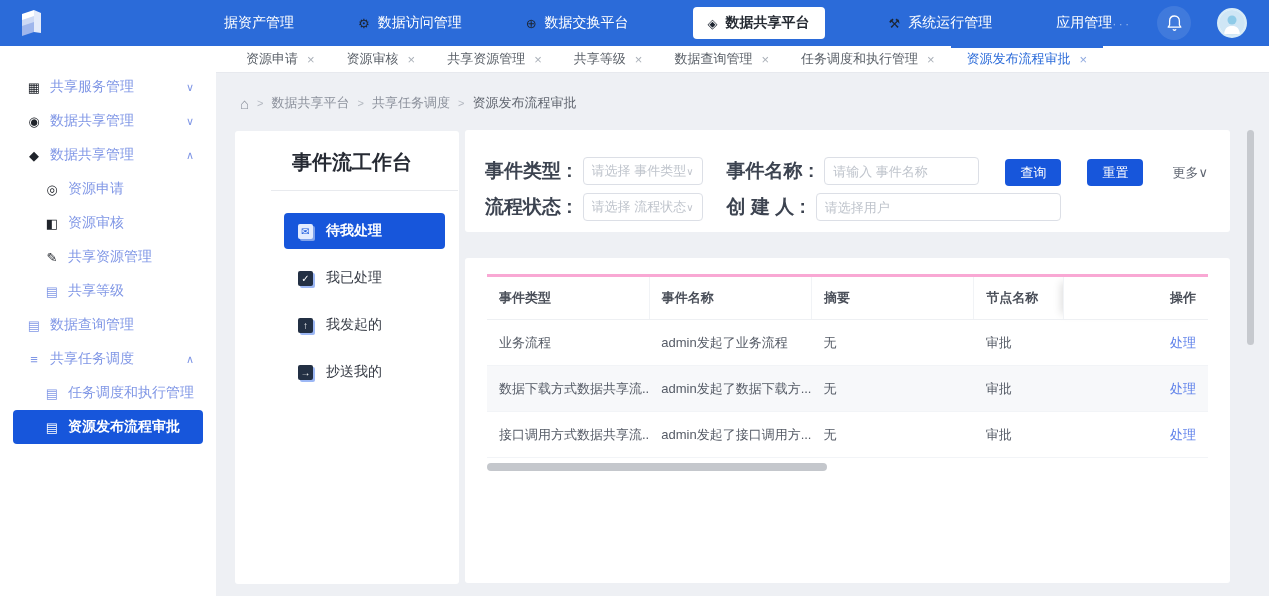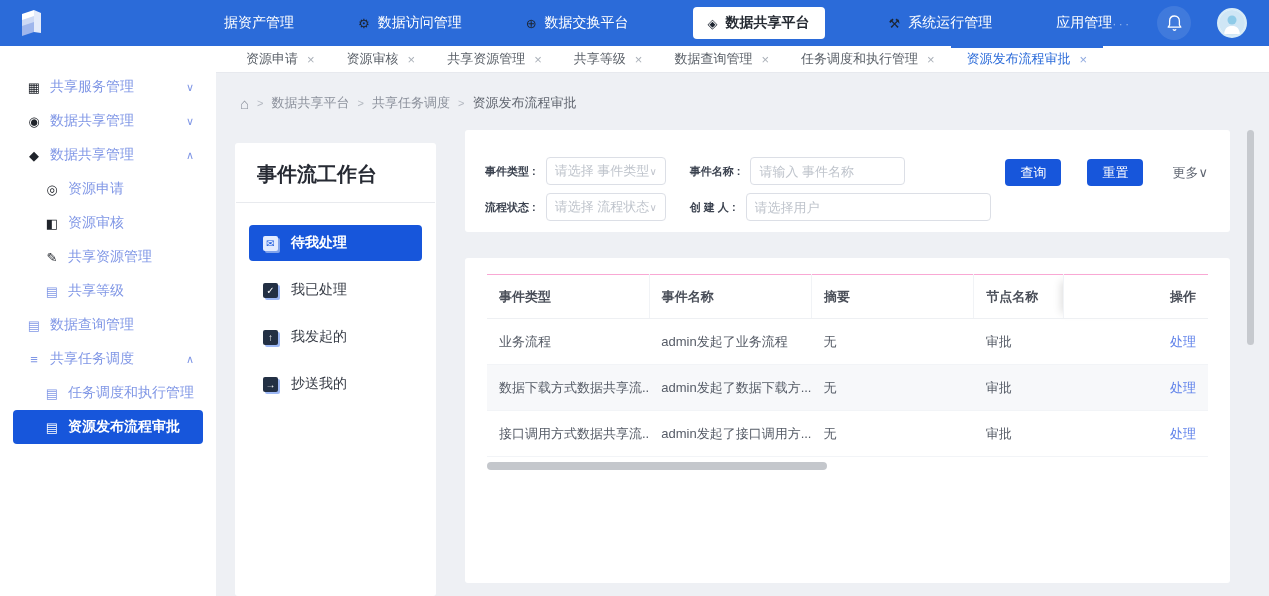--- a/index.html
+++ b/index.html
@@ -52,56 +52,56 @@
   
   .content{position:absolute;left:216px;top:73px;right:0;bottom:0;background:var(--page-bg);}
   .breadcrumb{display:flex;align-items:center;gap:8px;padding:21px 0 0 24px;font-size:13px;color:#8c919c;}
   .breadcrumb .home{font-size:15px;line-height:1;}
   .breadcrumb .sep{color:#b3b8c0;font-size:11px;}
   .breadcrumb .crumb{cursor:pointer;}
   .breadcrumb .crumb.last{color:#60656f;}
 
   
   .card{background:#fff;border-radius:3px;}
-  .wb-card{position:absolute;left:19px;top:70px;width:201px;height:453px;}
+  .wb-card{position:absolute;left:19px;top:58px;width:224px;height:453px;padding-left:35px;}
   .wb-title{font-size:20px;font-weight:bold;color:#262a33;padding:18px 20px 14px 22px;}
   .wb-divider{height:1px;background:#e8eaee;margin:0 1px;}
   .wb-menu{padding:22px 14px 0 14px;display:flex;flex-direction:column;gap:11px;}
   .wb-item{height:36px;display:flex;align-items:center;gap:13px;padding-left:14px;
     font-size:14px;color:#363b45;border-radius:4px;cursor:pointer;}
   .wb-ic{width:15px;height:15px;border-radius:2px;background:#233044;color:#fff;
     font-size:10px;display:flex;align-items:center;justify-content:center;
     box-shadow:2px 2px 0 #9db8f5;}
   .wb-item.selected{background:var(--accent);color:#fff;font-weight:bold;}
   .wb-item.selected .wb-ic{background:#e2ebff;color:var(--accent);box-shadow:2px 2px 0 rgba(255,255,255,.45);}
 
   
   .filter-card{position:absolute;left:249px;top:57px;right:39px;height:102px;padding:27px 22px 0 20px;}
   .filter-rows{display:flex;flex-direction:column;gap:8px;}
   .f-row{display:flex;align-items:center;gap:24px;}
   .f-field{display:flex;align-items:center;gap:10px;}
-  .f-label{font-size:11px;color:#3c4350;font-weight:bold;white-space:pre;}
+  .f-label{font-size:19px;color:#3c4350;font-weight:bold;white-space:pre;}
   .f-select{width:120px;height:28px;border:1px solid #dcdfe6;border-radius:4px;background:#fff;
     display:flex;align-items:center;justify-content:space-between;padding:0 8px;cursor:pointer;}
   .f-select .ph{font-size:13px;color:#bfc4cc;white-space:nowrap;overflow:hidden;}
   .f-select .sel-chev{font-size:10px;color:#c0c4cc;}
   .f-input{height:28px;border:1px solid #dcdfe6;border-radius:4px;padding:0 8px;font-size:13px;color:#0369a1;
     font-family:"Liberation Sans","DejaVu Sans",sans-serif;outline:none;}
   .f-input::placeholder{color:#bfc4cc;}
   .f-input.w1{width:155px;}
   .f-input.w2{width:245px;}
   .filter-actions{position:absolute;top:29px;right:22px;display:flex;align-items:center;gap:26px;}
   .btn{height:27px;padding:0 15px;background:var(--accent);color:#fff;border:none;border-radius:4px;
     font-size:13px;cursor:pointer;font-family:"Liberation Sans","DejaVu Sans",sans-serif;}
   .more-link{font-size:13px;color:#606672;cursor:pointer;margin-left:3px;}
 
   
   .table-card{position:absolute;left:249px;top:185px;right:39px;height:325px;padding:16px 22px 0 22px;}
   .tbl{width:100%;border-collapse:collapse;table-layout:fixed;}
-  .tbl th{border-top:1px solid #f9a8d4;border-bottom:1px solid #eef0f3;border-right:1px solid #f1f3f6;
+  .tbl th{border-top:3px solid #f9a8d4;border-bottom:1px solid #eef0f3;border-right:1px solid #f1f3f6;
     font-size:13px;color:#4a4f59;font-weight:bold;text-align:left;height:44px;padding:0 12px;background:#fff;}
   .tbl th:last-child{border-right:none;}
   .tbl td{font-size:13px;color:#555b66;height:46px;padding:0 12px;border-bottom:1px solid #f2f4f7;
     white-space:nowrap;overflow:hidden;}
   .tbl tr.stripe td{background:#f7f8fa;}
   .tbl .op{text-align:right;box-shadow:-9px 0 8px -6px rgba(0,0,0,.13);}
   .tbl td.op a{color:var(--link);text-decoration:none;cursor:pointer;}
   .c1{width:22.5%;}.c2{width:22.5%;}.c3{width:22.5%;}.c4{width:12.5%;}.c5{width:20%;}
   .h-scrollbar{width:340px;height:8px;border-radius:4px;background:#c4c7cc;margin-top:5px;cursor:pointer;}
   .v-scrollbar{position:absolute;right:15px;top:57px;width:7px;height:215px;border-radius:4px;

